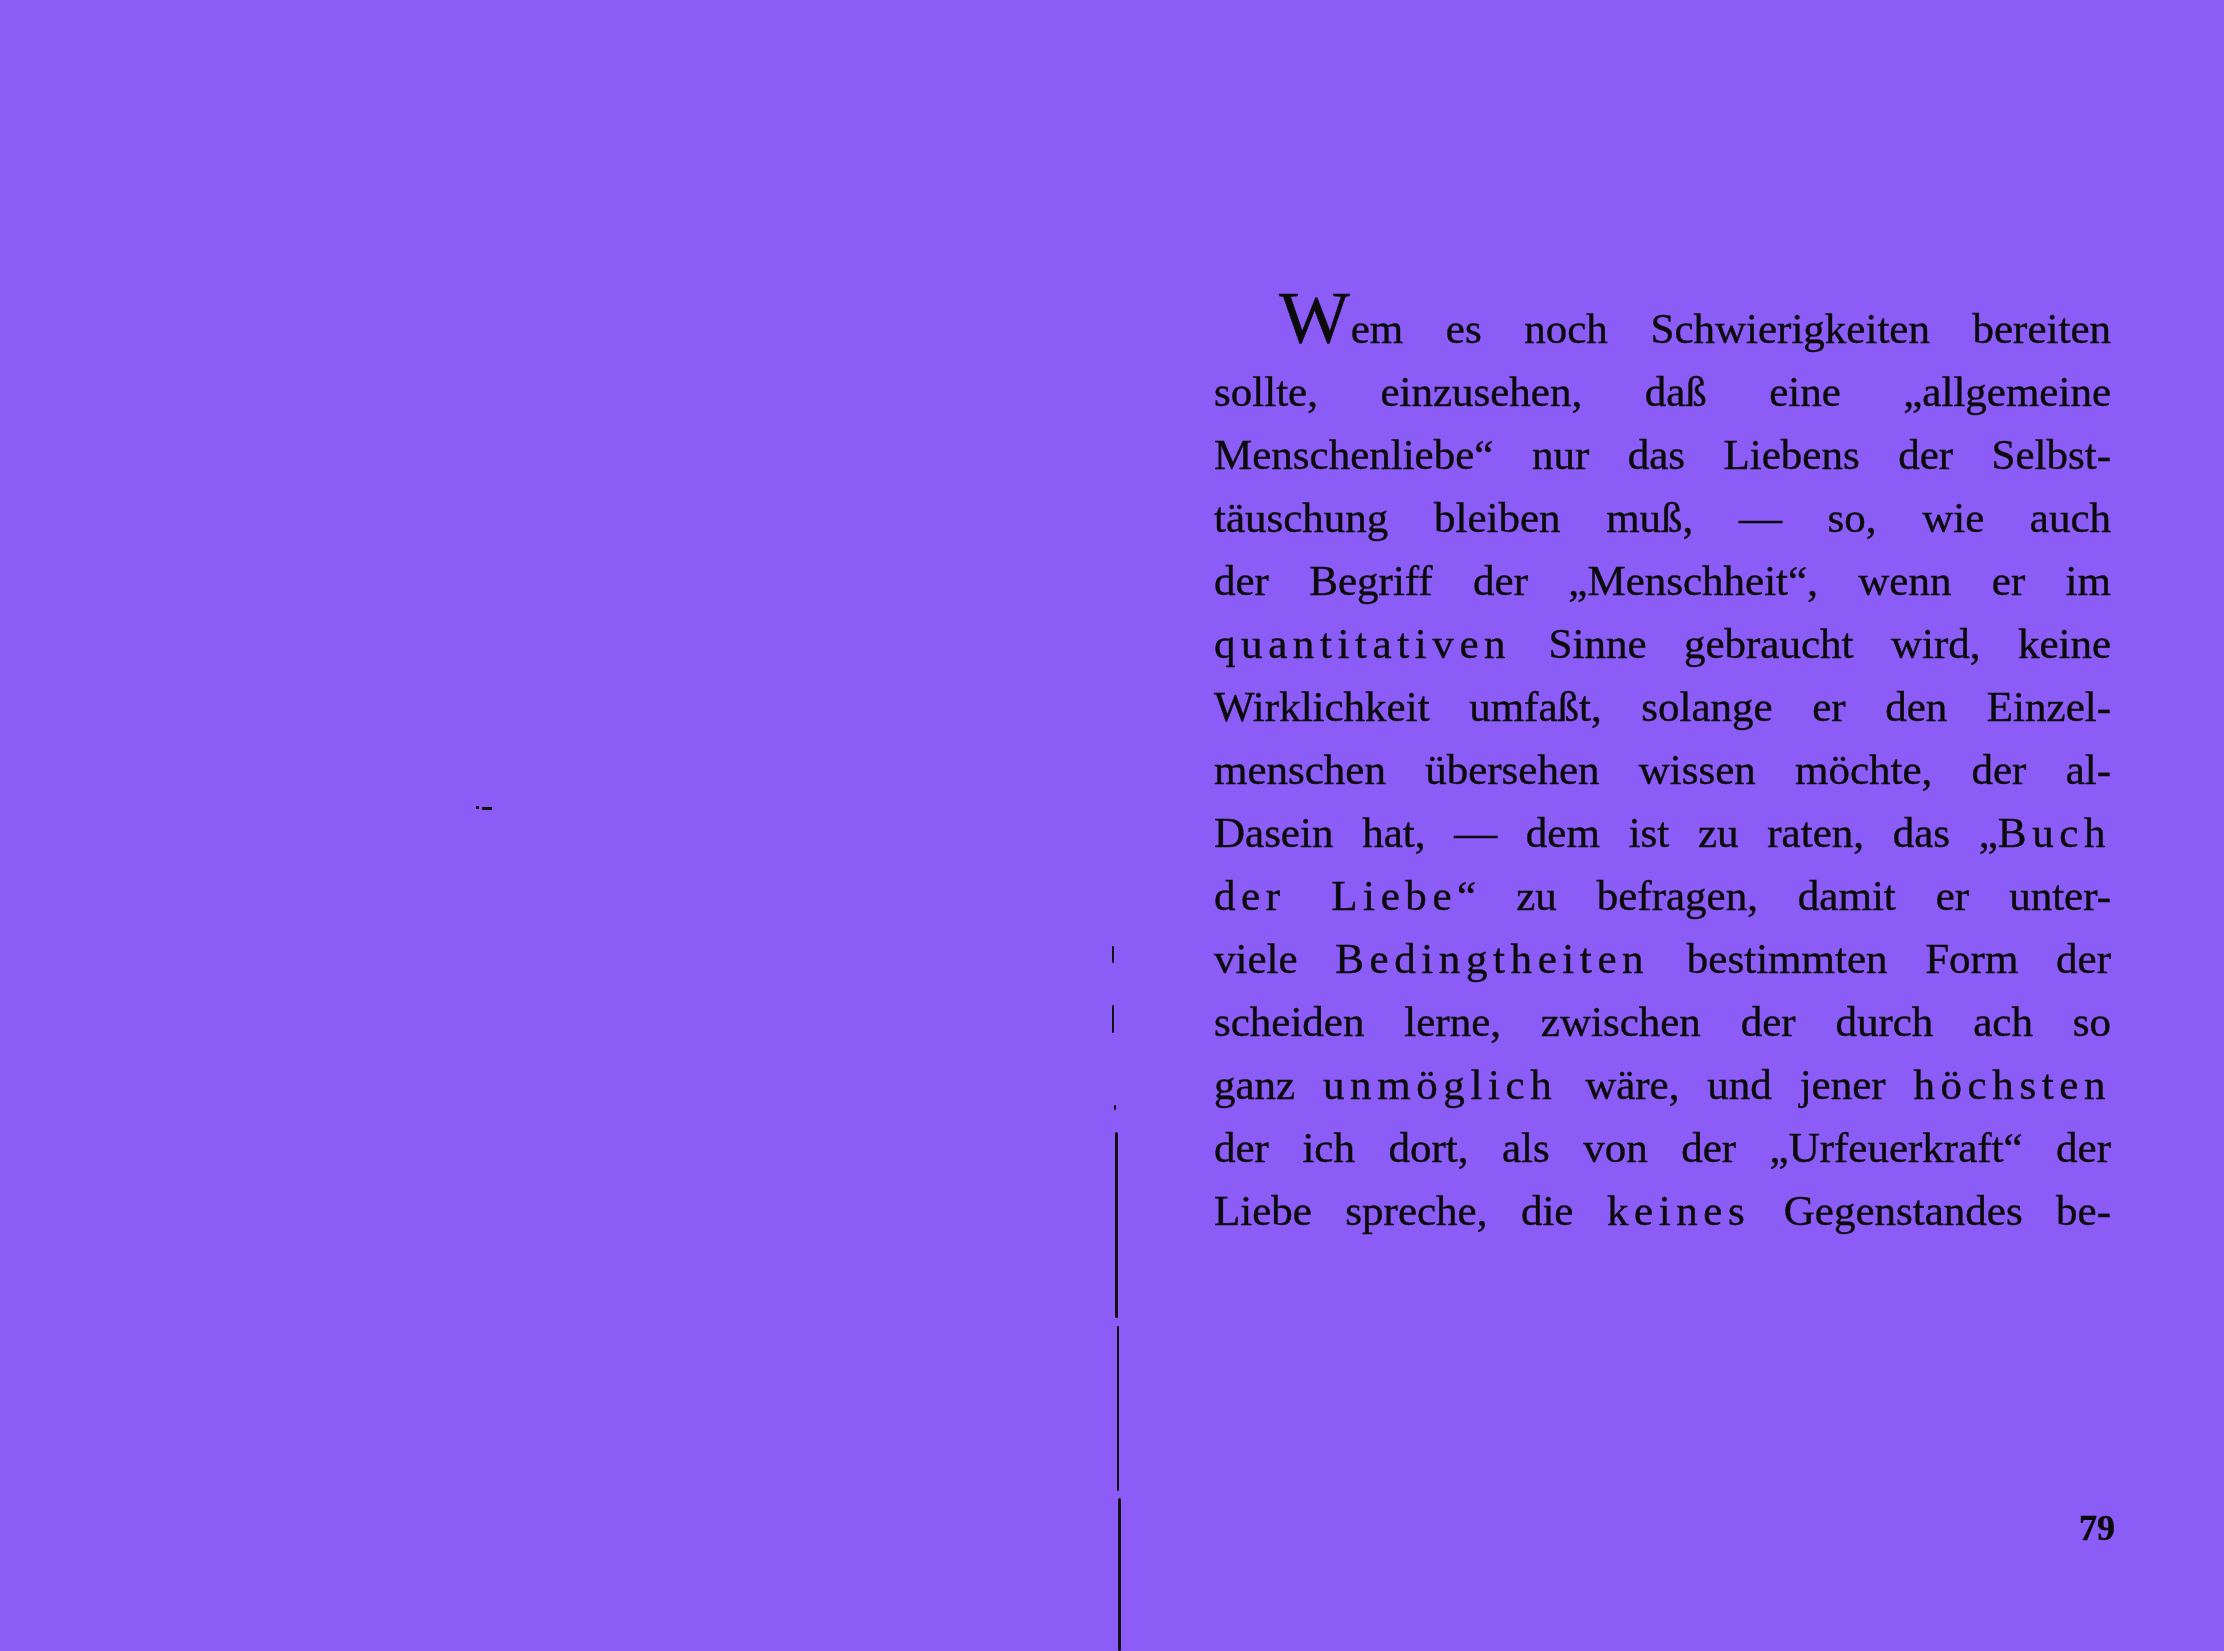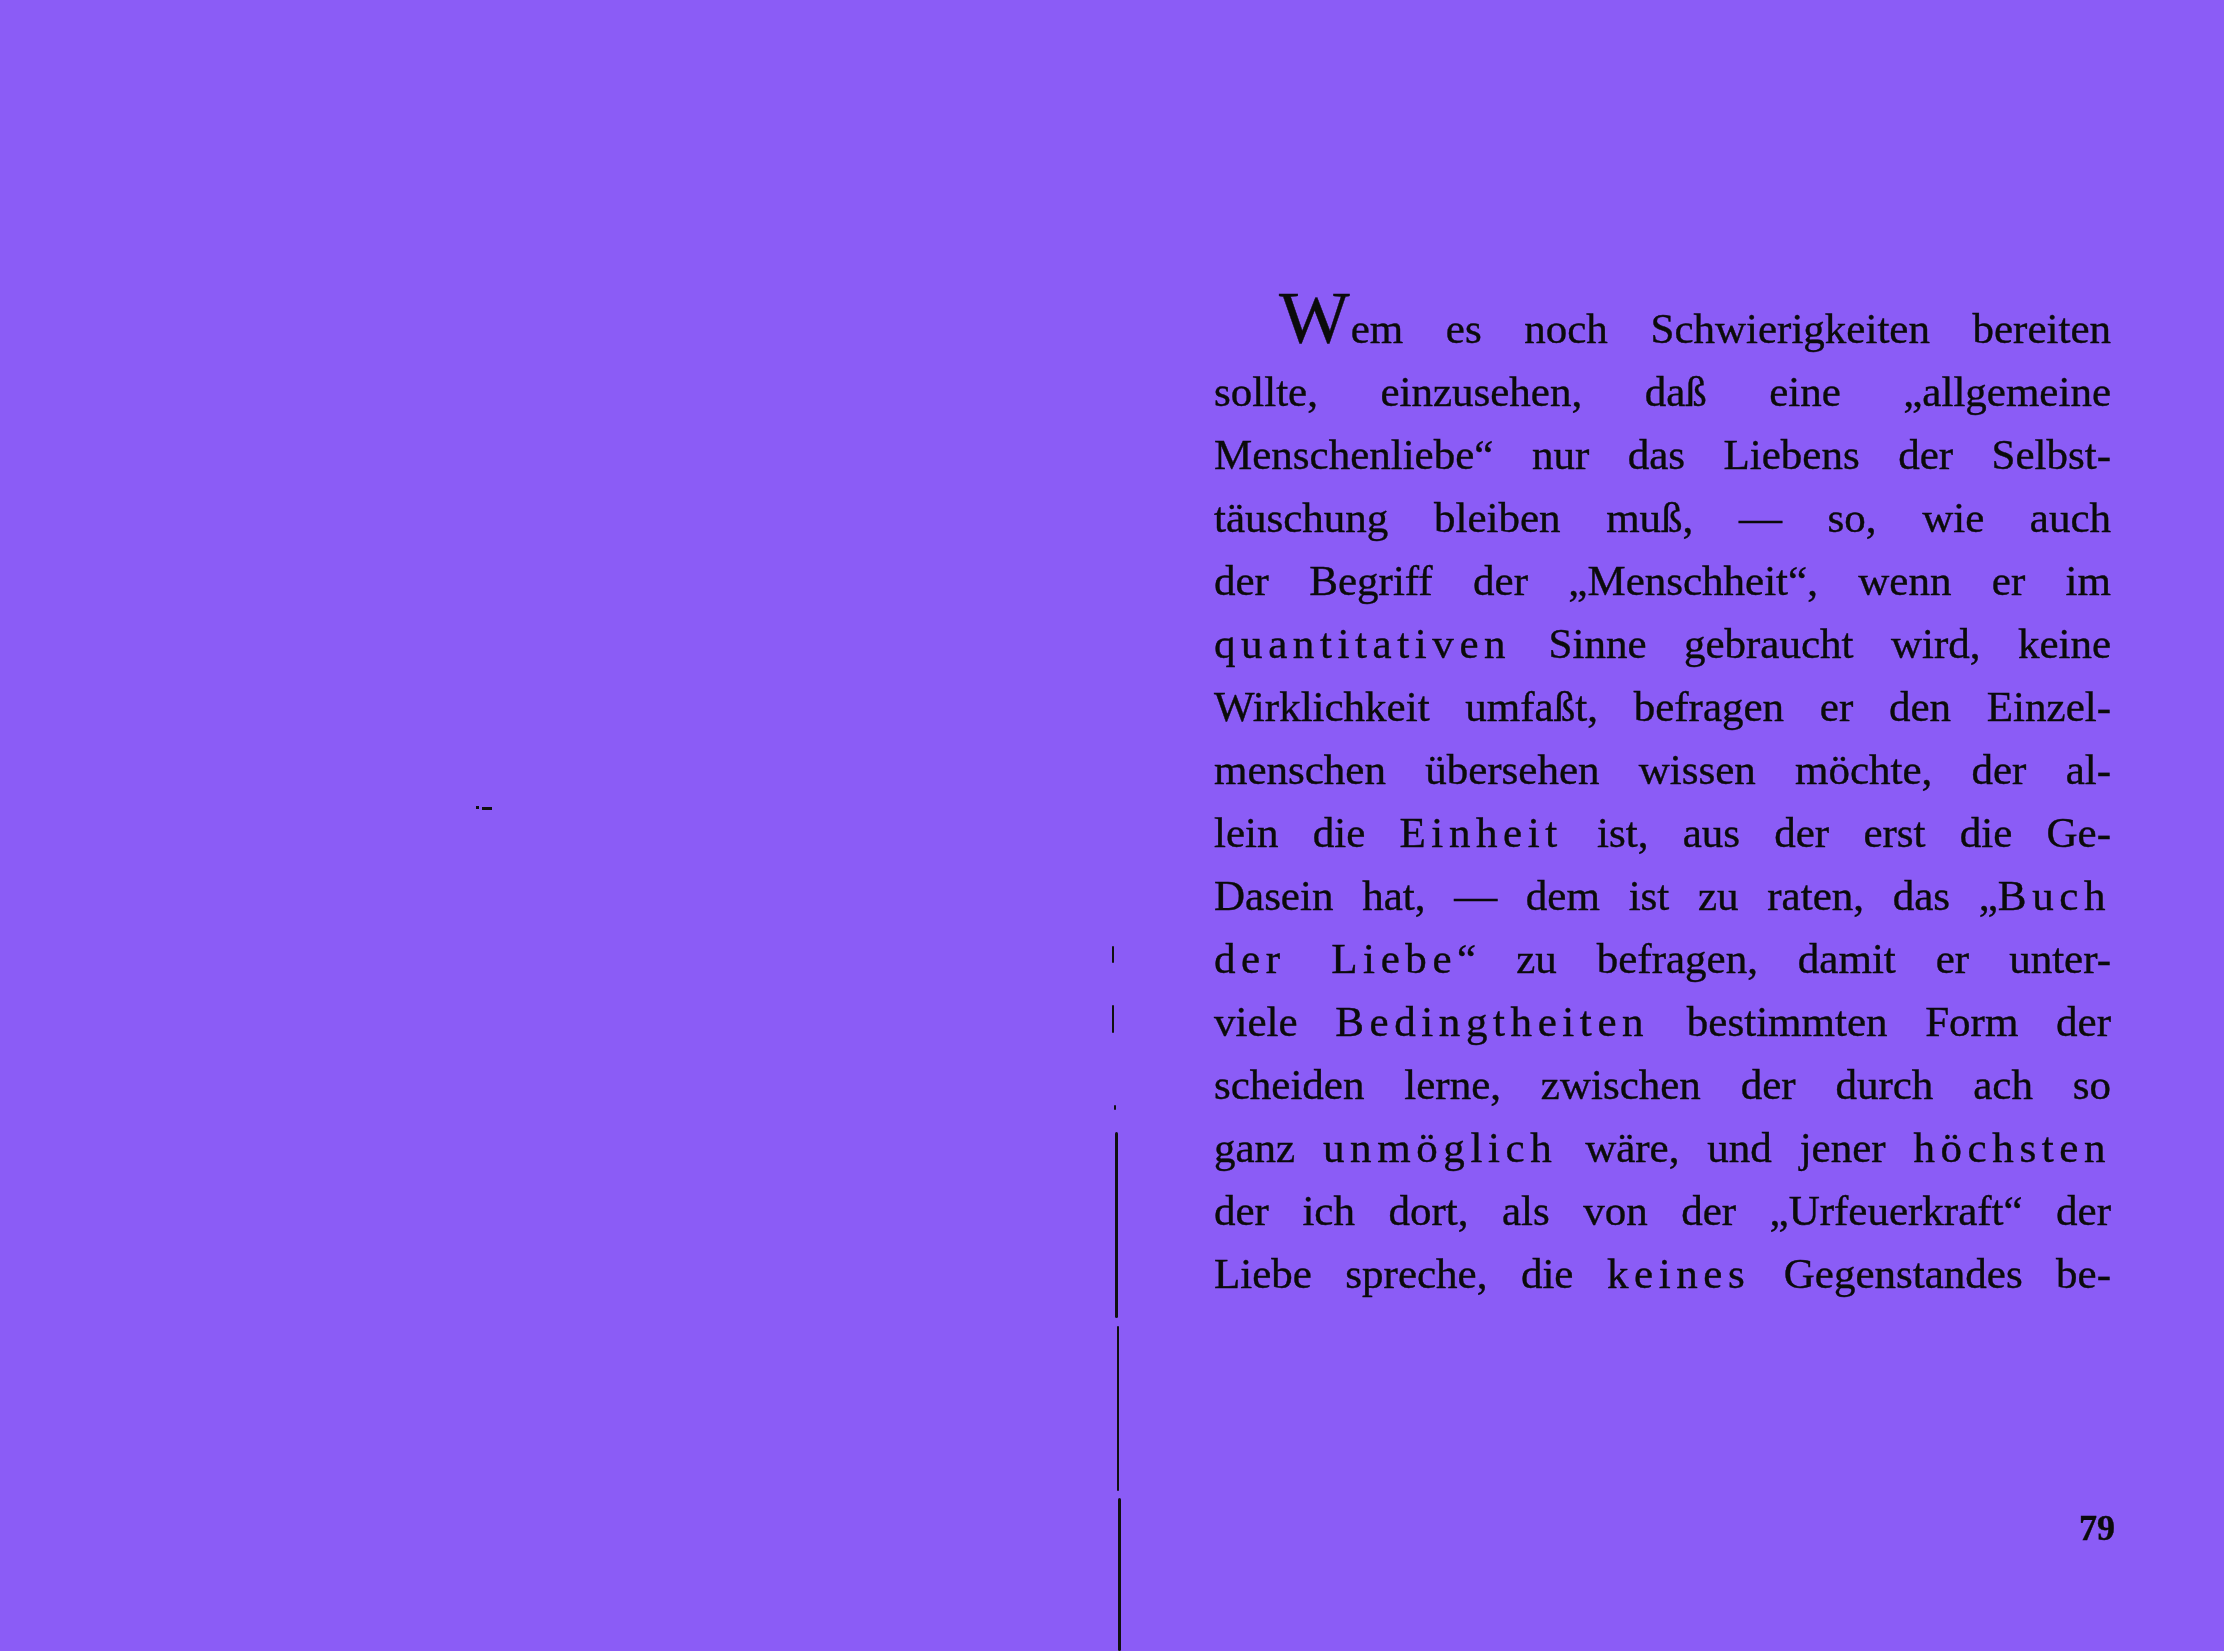--- a/index.html
+++ b/index.html
@@ -92,23 +92,22 @@
     <div class="gutter-seg g6"></div>
   </div>
 
   <div id="text-block">
       <div class="line indent"><span class="initial-cap">W</span><span>em es noch Schwierigkeiten bereiten</span></div>
       <div class="line"><span>sollte, einzusehen, daß eine „allgemeine</span></div>
       <div class="line"><span>Menschenliebe“ nur das Liebens der Selbst-</span></div>
       <div class="line"><span>täuschung bleiben muß, — so, wie auch</span></div>
       <div class="line"><span>der Begriff der „Menschheit“, wenn er im</span></div>
       <div class="line"><span class="spaced">quantitativen</span><span> Sinne gebraucht wird, keine</span></div>
-      <div class="line"><span>Wirklichkeit umfaßt, befragen er den Einzel-</span></div>
+      <div class="line"><span>Wirklichkeit umfaßt, solange er den Einzel-</span></div>
       <div class="line"><span>menschen übersehen wissen möchte, der al-</span></div>
-      <div class="line"><span>lein die </span><span class="spaced">Einheit</span><span> ist, aus der erst die Ge-</span></div>
       <div class="line"><span>Dasein hat, — dem ist zu raten, das „</span><span class="spaced">Buch</span></div>
       <div class="line"><span class="spaced">der Liebe</span><span>“ zu befragen, damit er unter-</span></div>
       <div class="line"><span>viele </span><span class="spaced">Bedingtheiten</span><span> bestimmten Form der</span></div>
       <div class="line"><span>scheiden lerne, zwischen der durch ach so</span></div>
       <div class="line"><span>ganz </span><span class="spaced">unmöglich</span><span> wäre, und jener </span><span class="spaced">höchsten</span></div>
       <div class="line"><span>der ich dort, als von der „Urfeuerkraft“ der</span></div>
       <div class="line"><span>Liebe spreche, die </span><span class="spaced">keines</span><span> Gegenstandes be-</span></div>
     </div>
 
   <div id="page-number">79</div>

